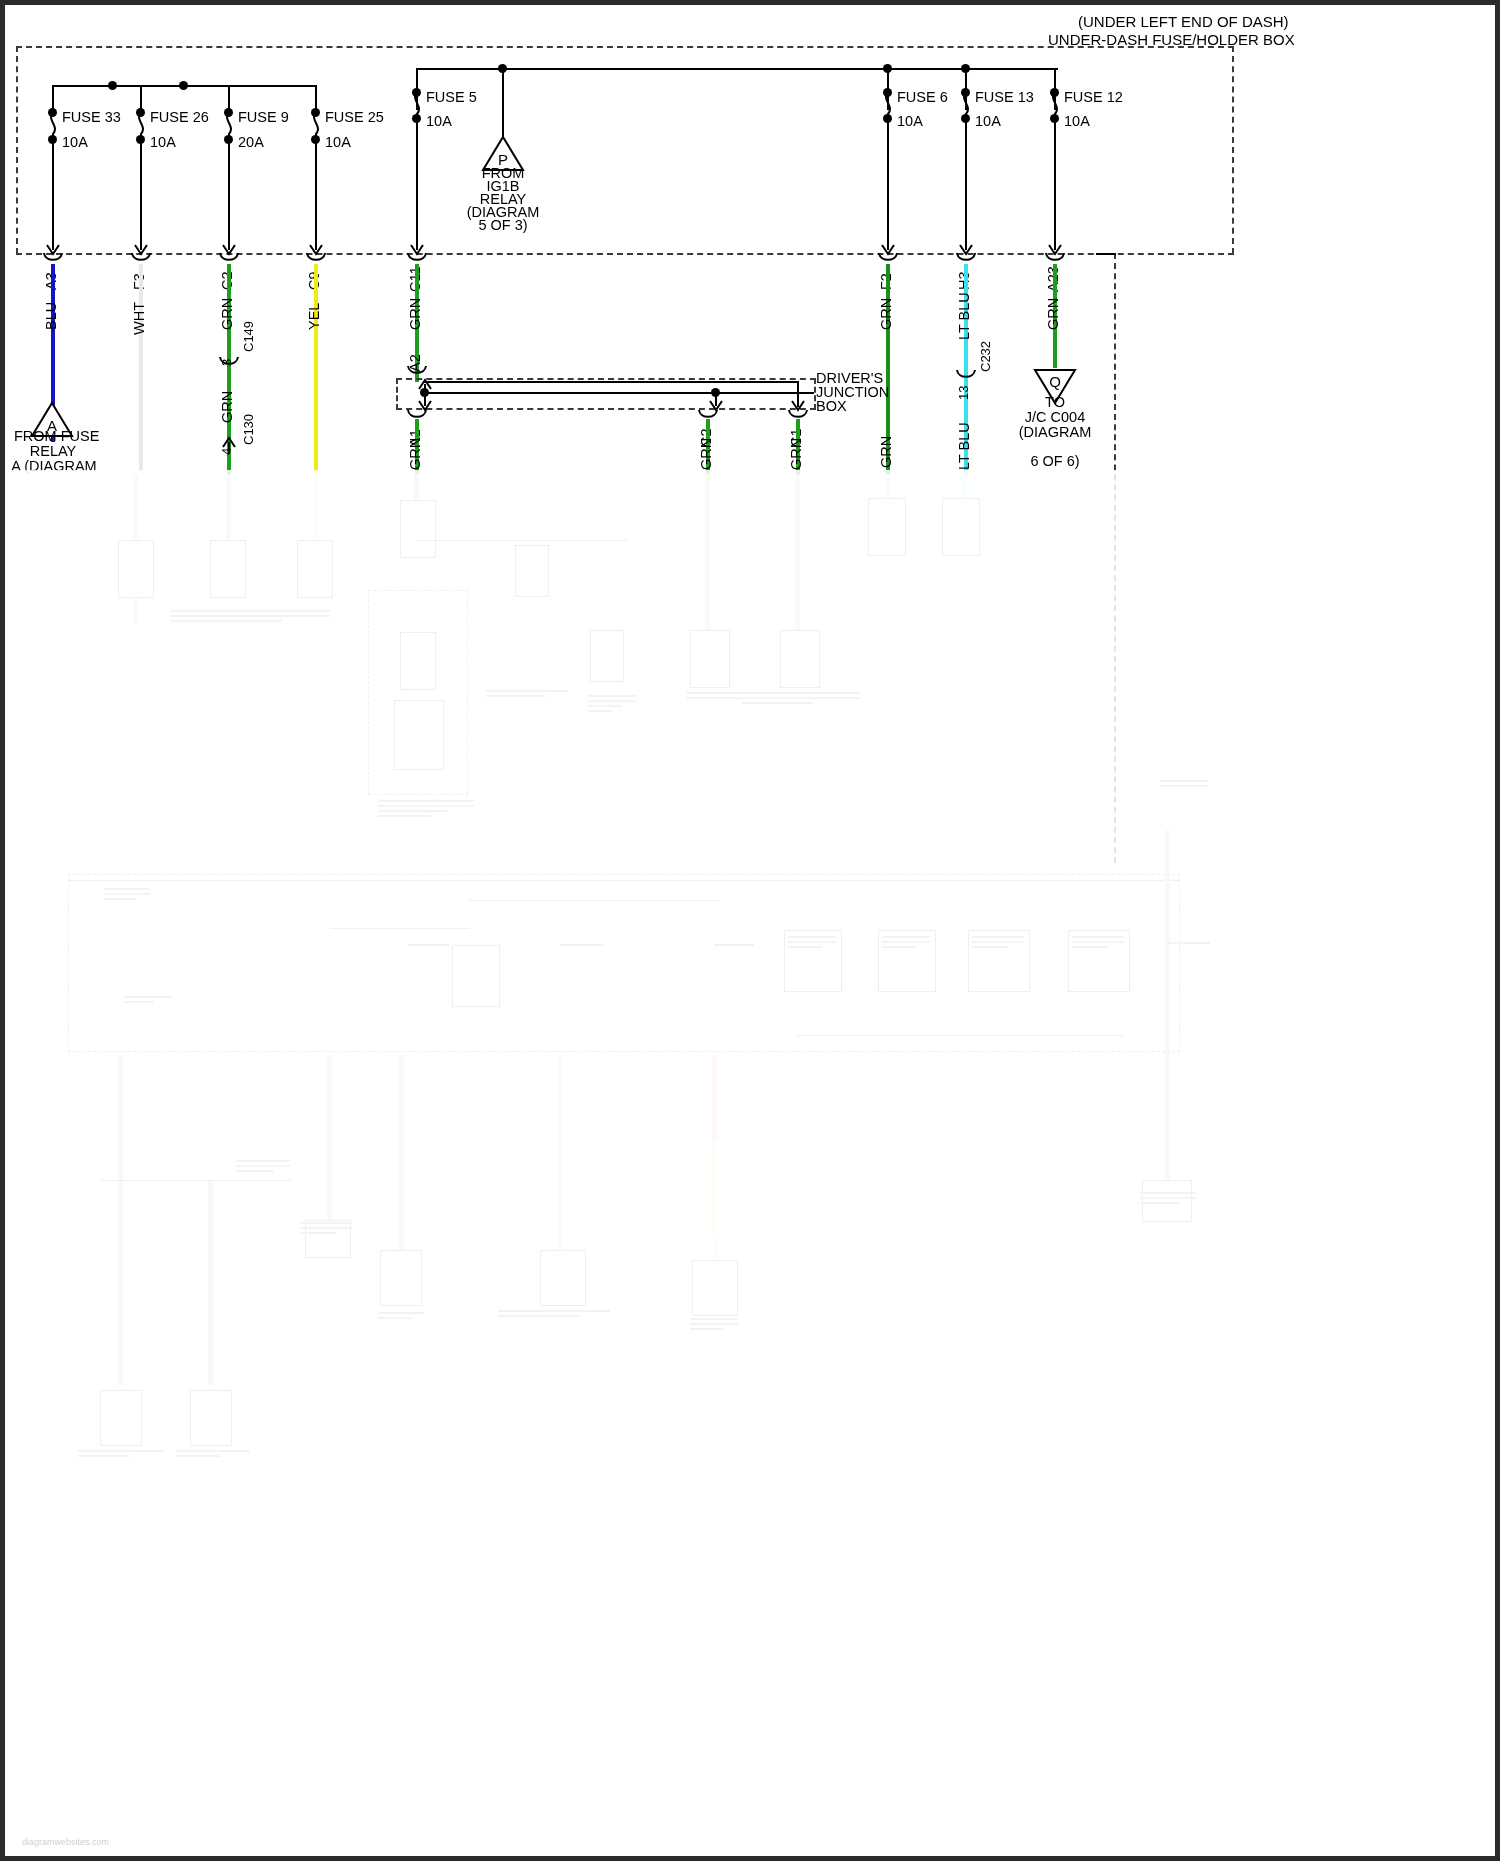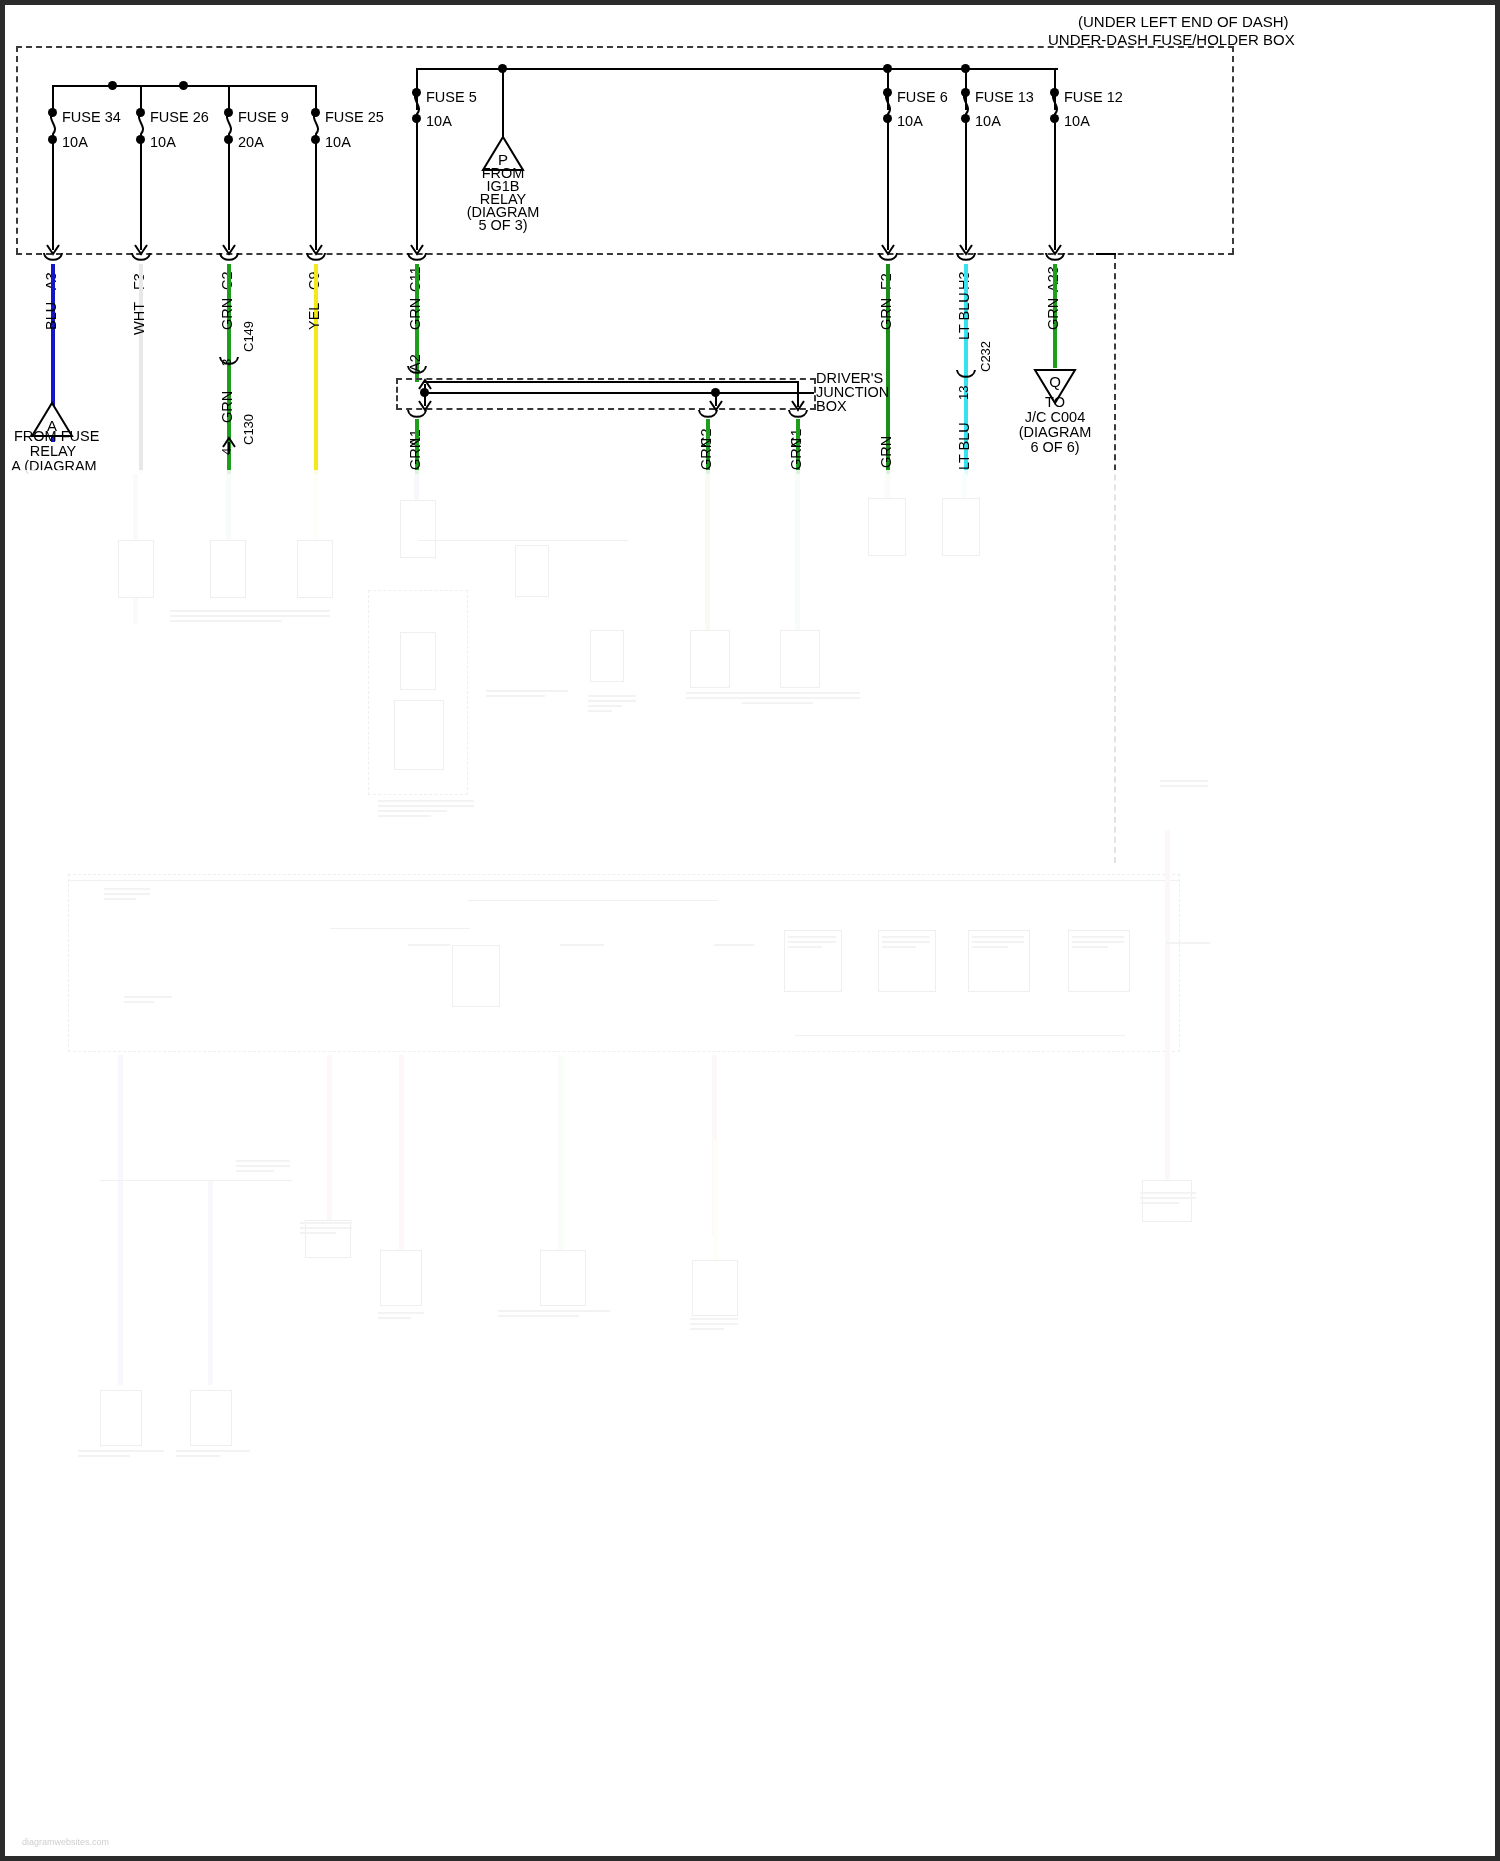--- a/index.html
+++ b/index.html
@@ -83,21 +83,21 @@
   <div class="dot" style="left:961px;top:64px;"></div>
 
   <div class="vline" style="left:52px;top:85px;height:27px;"></div>
   <div class="dot" style="left:48px;top:108px;"></div>
   <div class="fuse" style="left:45px;top:112px;">
     <svg width="16" height="34" viewBox="0 0 16 34">
         <path d="M8 0 C 1 8, 15 14, 8 22 L8 34" fill="none" stroke="#000" stroke-width="2"></path>
       </svg>
   </div>
   <div class="dot" style="left:48px;top:135px;"></div>
-  <div class="lbl" style="left:62px;top:108px;">FUSE 34</div>
+  <div class="lbl" style="left:62px;top:108px;">FUSE 33</div>
   <div class="lbl" style="left:62px;top:133px;">10A</div>
   <div class="vline" style="left:52px;top:140px;height:100px;"></div>
   <div class="arrow-d" style="left:44px;top:238px;">
     <svg width="18" height="18" viewBox="0 0 18 18">
         <path d="M9 0 L9 12 M3 7 L9 16 L15 7" fill="none" stroke="#000" stroke-width="2"></path>
       </svg>
   </div>
   <div class="cup" style="left:42px;top:253px;">
     <svg width="22" height="15" viewBox="0 0 22 15">
         <path d="M2 0 C 3 9, 19 9, 20 0" fill="none" stroke="#000" stroke-width="2"></path>
@@ -333,21 +333,21 @@
 
   <div class="tri" style="left:1032px;top:366px;">
     <svg width="46" height="40" viewBox="0 0 46 40">
       <path d="M3 4 L43 4 L23 37 Z" fill="#fff" stroke="#000" stroke-width="2"></path>
       <text x="23" y="21" font-size="15" font-family="Liberation Sans, sans-serif" text-anchor="middle" fill="#000">Q</text>
     </svg>
   </div>
   <div class="lbl c" style="left:1015px;top:393px;width:80px;">TO</div>
   <div class="lbl c" style="left:1013px;top:408px;width:84px;">J/C C004</div>
   <div class="lbl c" style="left:1005px;top:423px;width:100px;">(DIAGRAM</div>
-  <div class="lbl c" style="left:1013px;top:438px;width:84px;">6 OF 6)</div>
+  <div class="lbl c" style="left:1013px;top:452px;width:84px;">6 OF 6)</div>
 
   <div class="rot" style="left:407px;top:372px;">A2</div>
   <div class="cup" style="left:406px;top:366px;">
     <svg width="22" height="15" viewBox="0 0 22 15">
         <path d="M2 0 C 3 9, 19 9, 20 0" fill="none" stroke="#000" stroke-width="2"></path>
       </svg>
   </div>
 
   <div class="dashbox" style="left:396px;top:378px;width:420px;height:32px;"></div>
 

